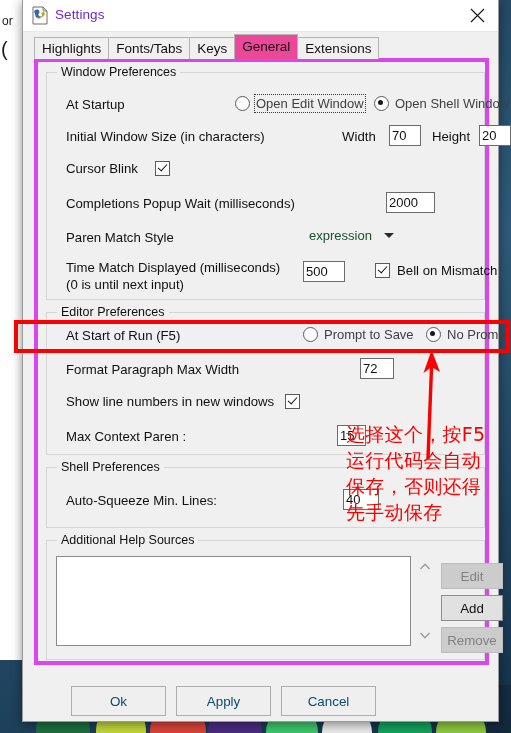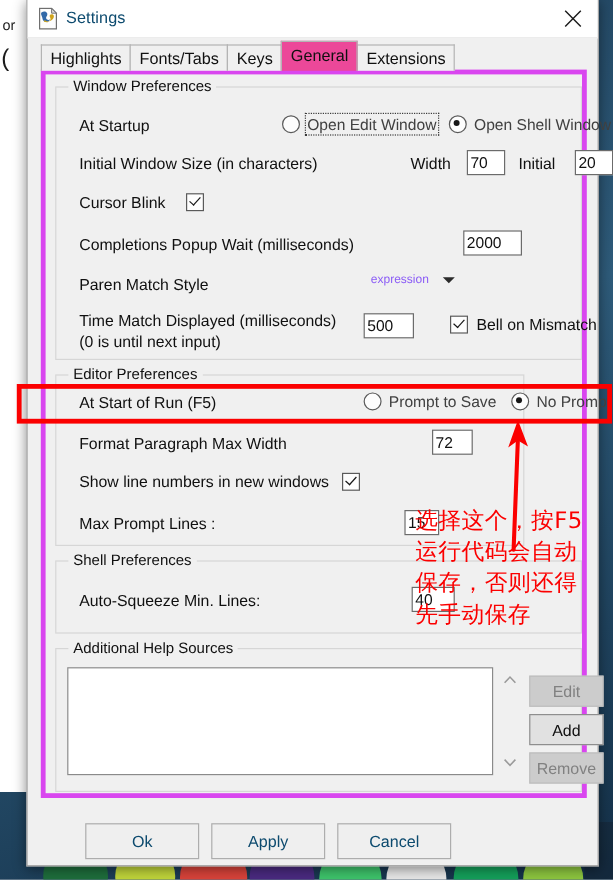--- a/index.html
+++ b/index.html
@@ -56,21 +56,21 @@
     height: 31px;
     background: #ffffff;
     border-bottom: 1px solid #e8e8e8;
   }
   #title-icon {
     position: absolute; left: 8px; top: 6px;
     width: 18px; height: 19px;
   }
   #title-text {
     position: absolute; left: 32px; top: 7px;
-    font-size: 13.5px; color: #0c4a6e;
+    font-size: 13.5px; color: #6d28d9;
     letter-spacing: .1px;
   }
   #close-btn {
     position: absolute; right: 0; top: 0;
     width: 42px; height: 31px;
     display: flex; align-items: center; justify-content: center;
     cursor: pointer;
   }
   #close-btn svg { display:block; }
 
@@ -207,21 +207,21 @@
     font-size: 13.2px; color: #101010;
   }
 
   
   #paren-style-menu {
     position: absolute;
     display: flex; align-items: center;
     cursor: pointer;
   }
   #paren-style-menu .pm-text {
-    font-size: 10px; color: #8b5cf6;
+    font-size: 13px; color: #14532d;
   }
   #paren-style-menu .pm-arrow {
     margin-left: 12px;
     width: 0; height: 0;
     border-left: 5px solid transparent;
     border-right: 5px solid transparent;
     border-top: 5px solid #2b2b2b;
   }
 
   
@@ -357,21 +357,21 @@
         <span class="rtxt">Open Edit Window</span>
       </div>
       <div class="radio-wrap checked" style="left:327px; top:23px;">
         <span class="rdot"></span>
         <span class="rtxt">Open Shell Window</span>
       </div>
 
       <span class="lbl" style="left:19px; top:56px;">Initial Window Size  (in characters)</span>
       <span class="lbl" style="left:295px; top:56px;">Width</span>
       <div class="entry" style="left:342px; top:52px; width:32px;">70</div>
-      <span class="lbl" style="left:385px; top:56px;">Initial</span>
+      <span class="lbl" style="left:385px; top:56px;">Height</span>
       <div class="entry" style="left:432px; top:52px; width:32px;">20</div>
 
       <span class="lbl" style="left:19px; top:88px;">Cursor Blink</span>
       <div class="cb-wrap checked" style="left:108px; top:88px;">
         <span class="cb-box"></span>
       </div>
 
       <span class="lbl" style="left:19px; top:123px;">Completions Popup Wait (milliseconds)</span>
       <div class="entry" style="left:339px; top:119px; width:49px;">2000</div>
 
@@ -384,42 +384,42 @@
       <span class="lbl" style="left:19px; top:187px;">Time Match Displayed (milliseconds)</span>
       <span class="lbl" style="left:19px; top:204px;">(0 is until next input)</span>
       <div class="entry" style="left:256px; top:188px; width:42px;">500</div>
 
       <div class="cb-wrap checked" style="left:328px; top:190px;">
         <span class="cb-box"></span>
         <span class="cb-txt">Bell on Mismatch</span>
       </div>
     </div>
 
-    <div class="group" style="left:8px; top:250px; width:391px; height:143px;">
+    <div class="group" style="left:8px; top:250px; width:439px; height:143px;">
       <span class="glabel">Editor Preferences</span>
 
       <span class="lbl" style="left:19px; top:15px;">At Start of Run (F5)</span>
       <div class="radio-wrap" style="left:256px; top:14px;">
         <span class="rdot"></span>
         <span class="rtxt">Prompt to Save</span>
       </div>
       <div class="radio-wrap checked" style="left:379px; top:14px;">
         <span class="rdot"></span>
         <span class="rtxt">No Prompt</span>
       </div>
 
       <span class="lbl" style="left:19px; top:49px;">Format Paragraph Max Width</span>
       <div class="entry" style="left:313px; top:45px; width:34px;">72</div>
 
       <span class="lbl" style="left:19px; top:81px;">Show line numbers in new windows</span>
       <div class="cb-wrap checked" style="left:238px; top:81px;">
         <span class="cb-box"></span>
       </div>
 
-      <span class="lbl" style="left:19px; top:116px;">Max Prompt Lines :</span>
+      <span class="lbl" style="left:19px; top:116px;">Max Context Paren :</span>
       <div class="entry" style="left:290px; top:112px; width:29px;">15</div>
     </div>
 
     <div class="group" style="left:8px; top:405px; width:439px; height:61px;">
       <span class="glabel">Shell Preferences</span>
       <span class="lbl" style="left:19px; top:25px;">Auto-Squeeze Min. Lines:</span>
       <div class="entry" style="left:296px; top:21px; width:36px;">40</div>
     </div>
 
     <div class="group" style="left:8px; top:478px; width:439px; height:120px;">

